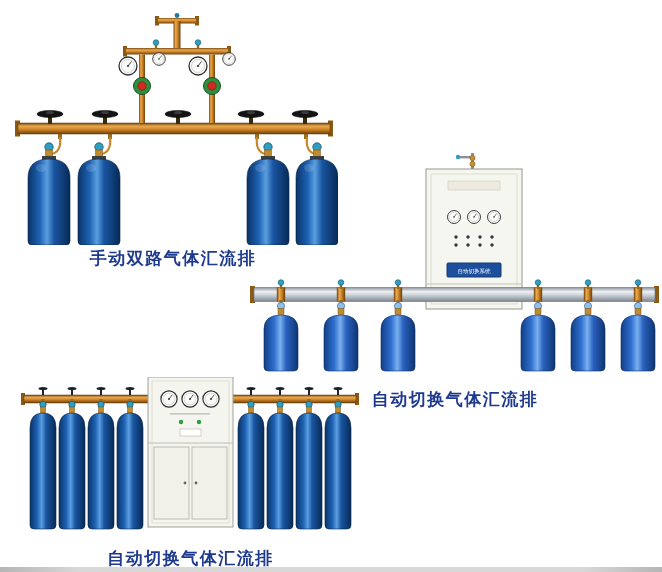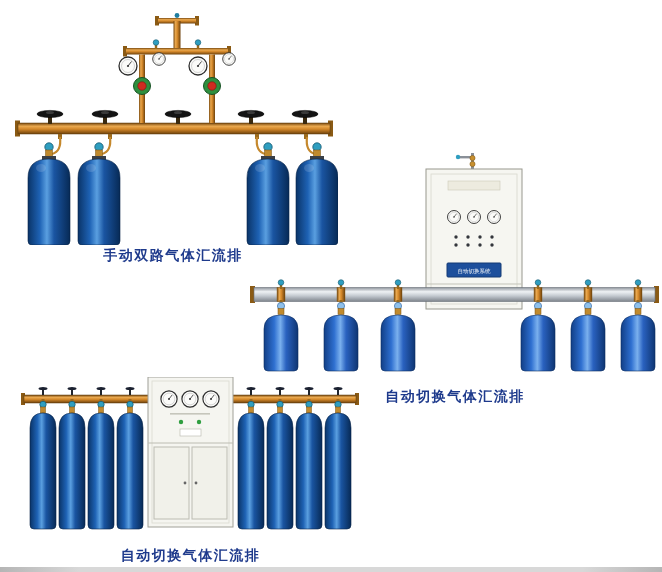--- a/index.html
+++ b/index.html
@@ -1,21 +1,21 @@
 <!DOCTYPE html>
 <html><head>
 <meta charset="utf-8">
 <style>
   * { margin:0; padding:0; box-sizing:border-box; }
   html,body { background:#ffffff; font-family:"Liberation Sans", sans-serif; }
   .canvas { position:relative; width:662px; height:572px; background:#ffffff; overflow:hidden; }
   figure { position:absolute; margin:0; }
   figure svg { display:block; }
   .caption {
-    margin-top:2px; text-align:center; font-weight:bold; font-size:14px;
+    margin-top:2px; text-align:center; font-weight:bold; font-size:17px;
     letter-spacing:1.5px; color:#1e3a8c; font-family:Liberation Sans, sans-serif;
   }
   #fig1 { left:8px;   top:5px;   width:330px; }
   #fig2 { left:250px; top:153px; width:410px; }
   #fig3 { left:18px;  top:377px; width:345px; }
   .bottom-strip {
     position:absolute; left:0; bottom:0; width:662px; height:5px;
     background:linear-gradient(to right,#b5b5b5,#d8d8d8 12%,#d8d8d8 88%,#b5b5b5);
   }
 </style>

